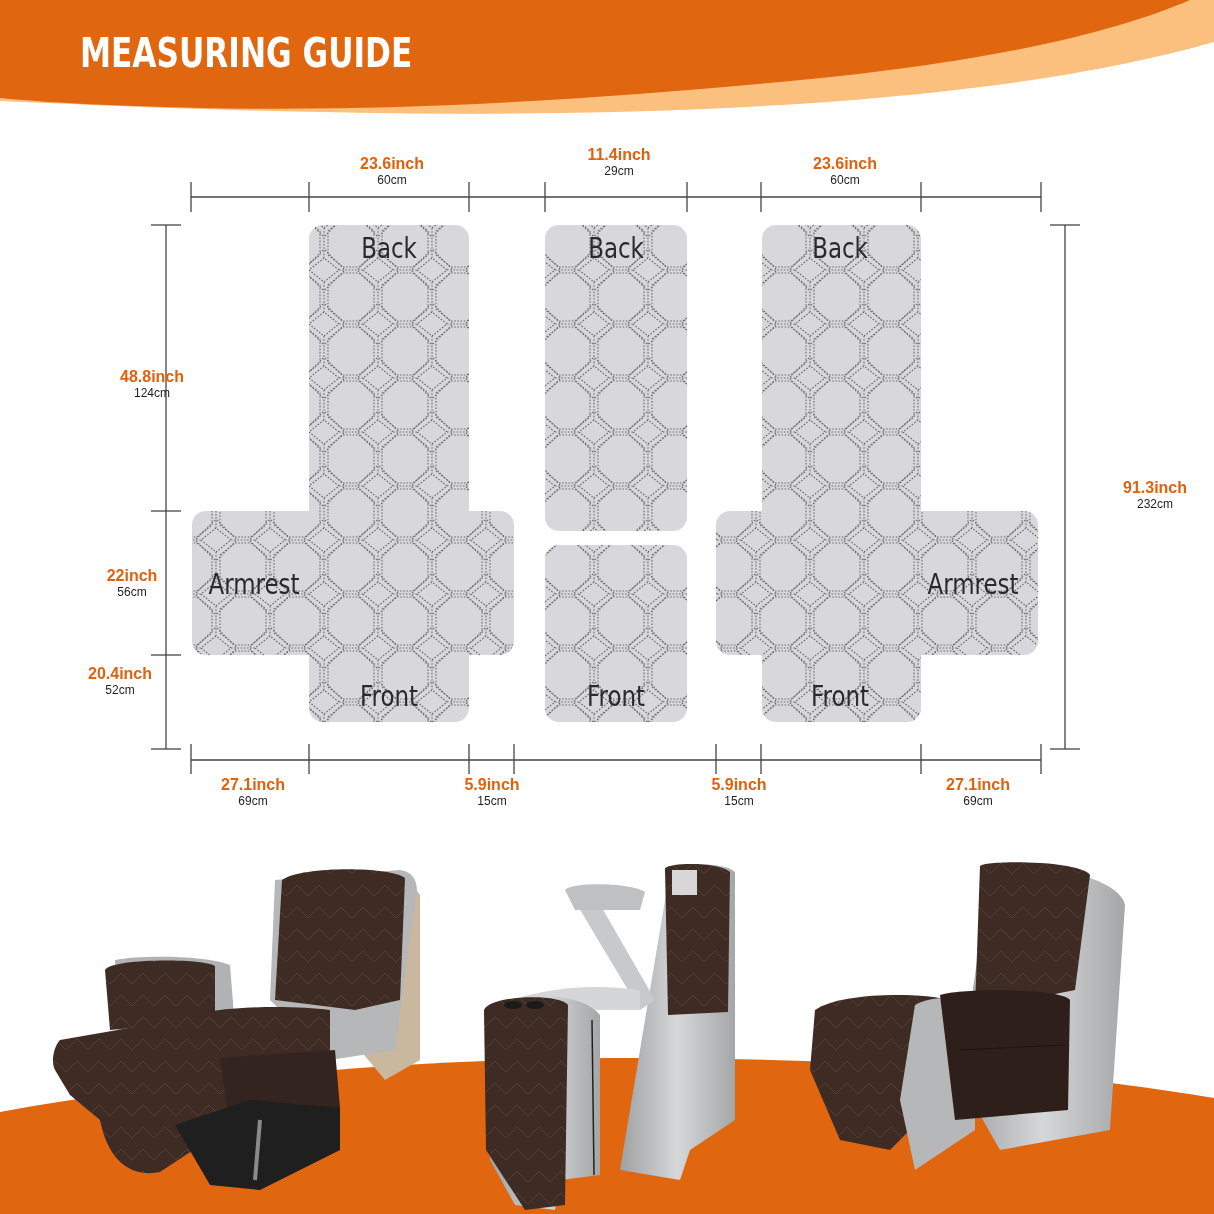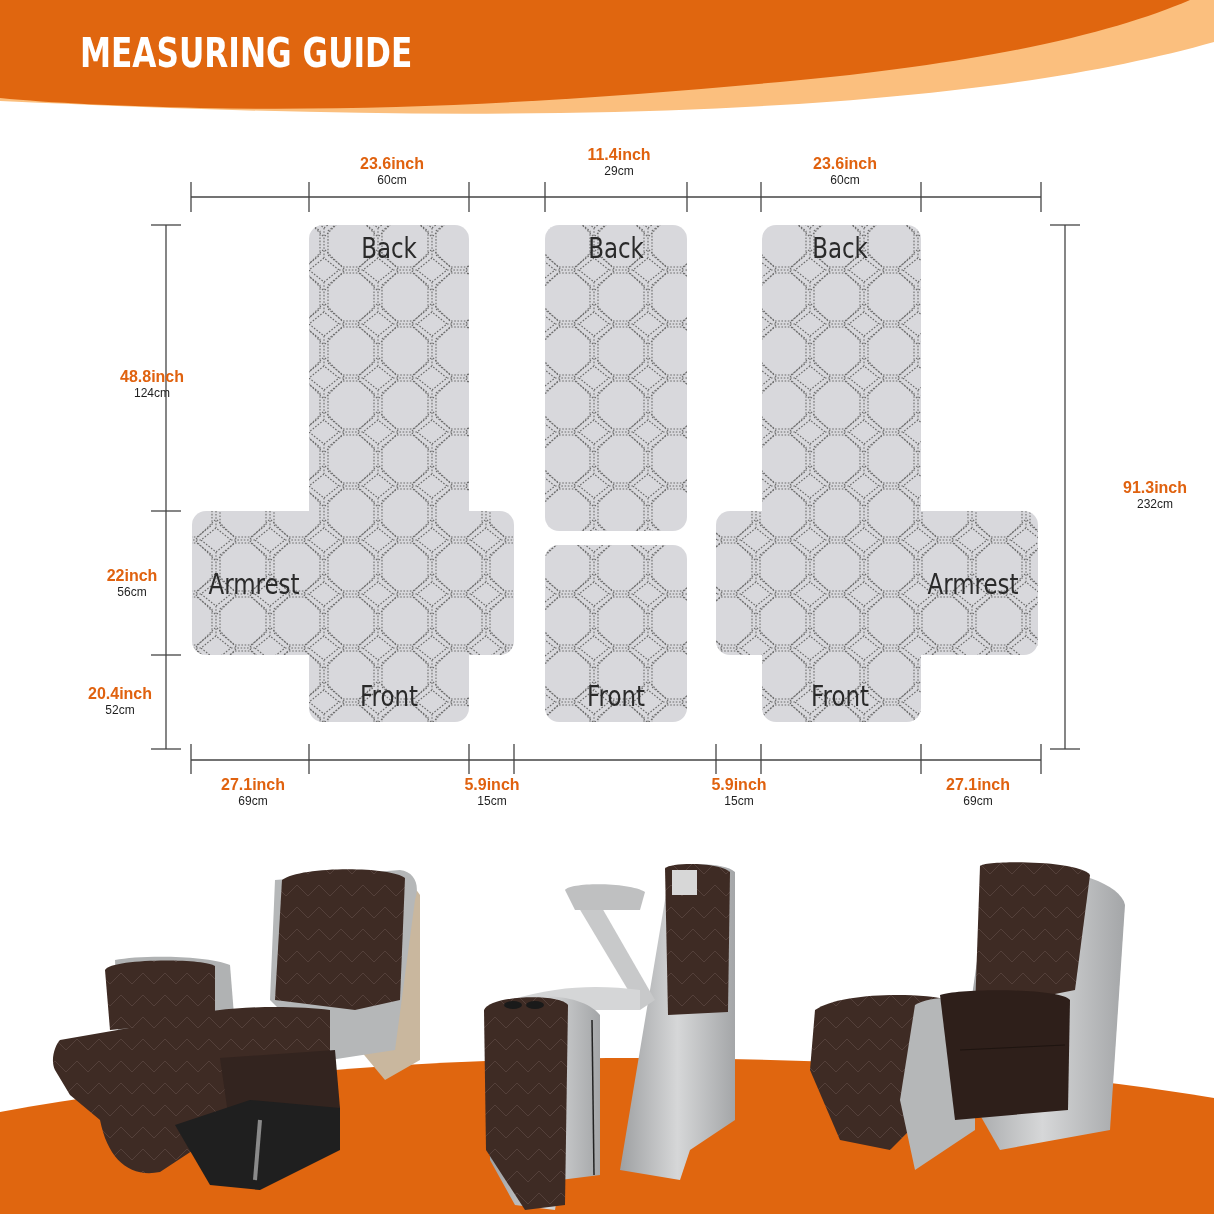--- a/index.html
+++ b/index.html
@@ -109,21 +109,21 @@
 </div>
 
 <div class="dim" style="left:120px; top:368px;margin-left:32px;">
   <span class="in">48.8inch</span>
   <span class="cm">124cm</span>
 </div>
 <div class="dim" style="left:132px; top:567px;">
   <span class="in">22inch</span>
   <span class="cm">56cm</span>
 </div>
-<div class="dim" style="left:120px; top:685px;">
+<div class="dim" style="left:120px; top:665px;">
   <span class="in">20.4inch</span>
   <span class="cm">52cm</span>
 </div>
 
 <div class="dim" style="left:1155px; top:479px;">
   <span class="in">91.3inch</span>
   <span class="cm">232cm</span>
 </div>
 
 <div class="dim" style="left:253px; top:776px;">

